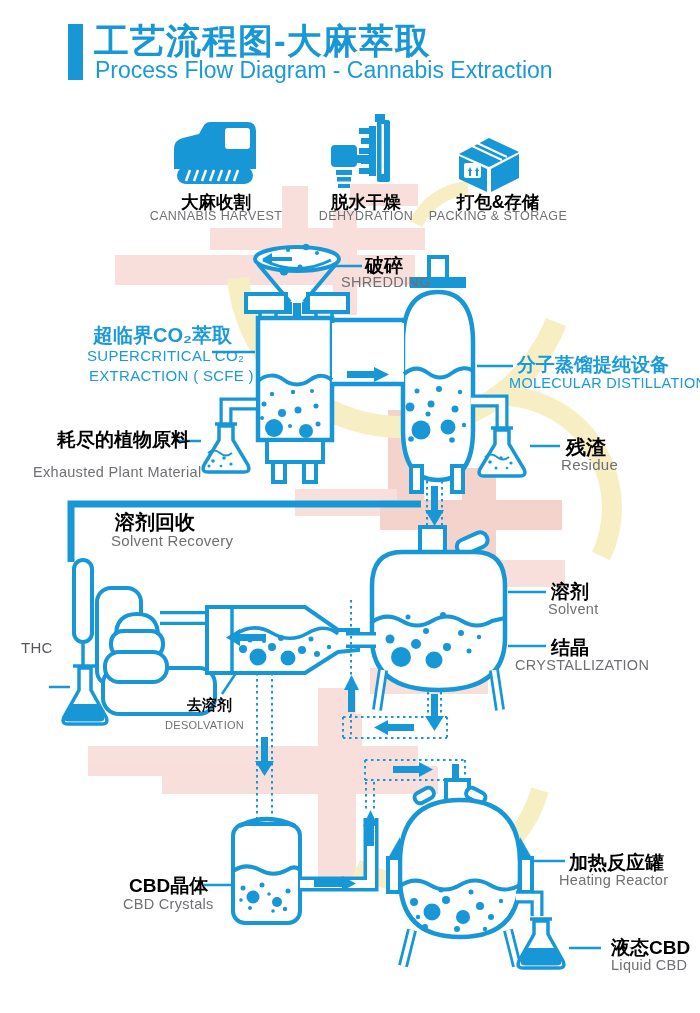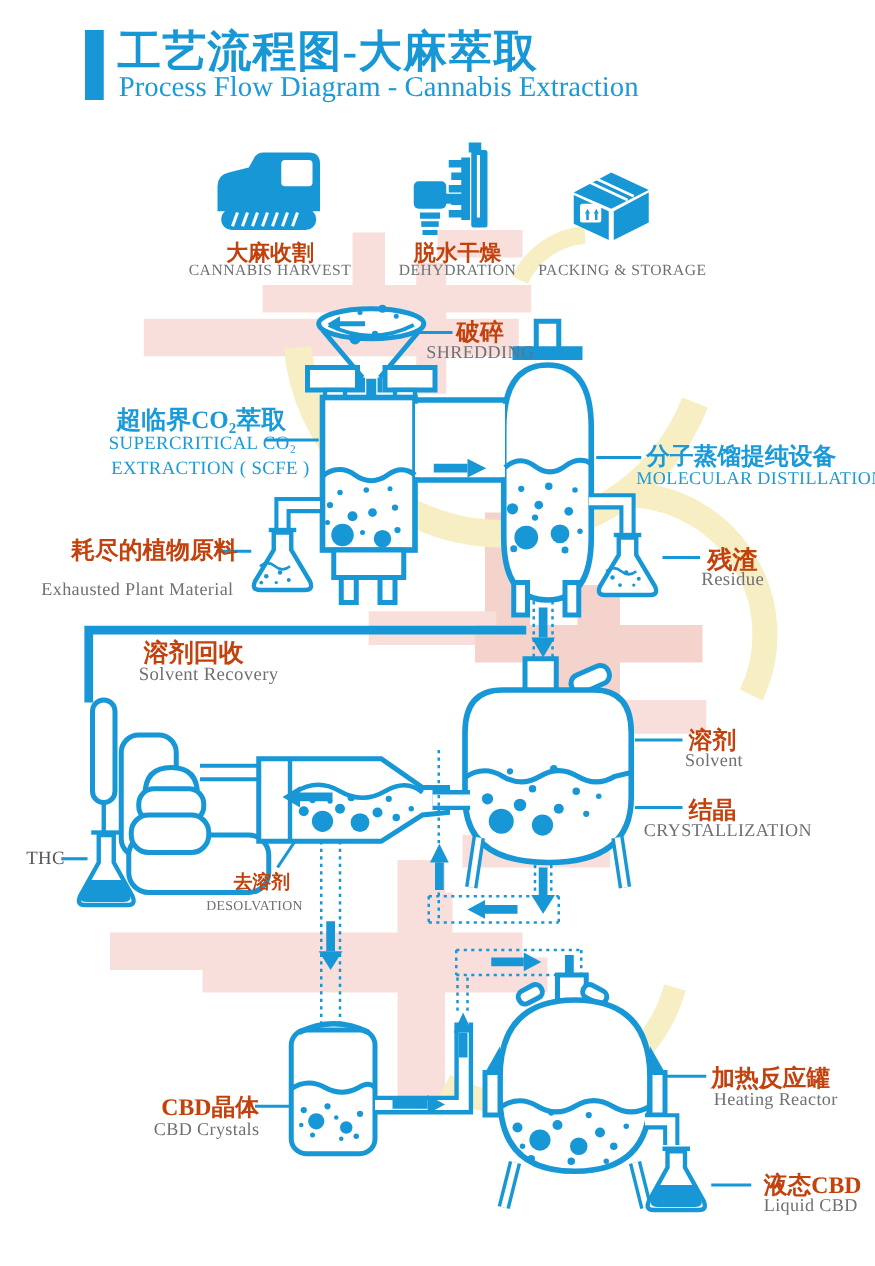--- a/index.html
+++ b/index.html
@@ -1,22 +1,22 @@
 <!DOCTYPE html>
 <html><head>
 <meta charset="utf-8">
 <style>
   html,body{margin:0;padding:0;background:#e8e8e8;}
   .stage{position:relative;width:700px;height:1013px;background:#ffffff;overflow:hidden;
-         font-family:Liberation Serif, serif;margin:0 auto;}
+         font-family:Liberation Sans, sans-serif;margin:0 auto;}
   .abs{position:absolute;white-space:nowrap;}
   .titlebar{position:absolute;background:#1797d5;}
   .tzh{font-size:35px;font-weight:800;color:#1797d5;letter-spacing:1px;}
   .ten{font-size:23px;font-weight:400;color:#1a9ad8;}
-  .lz{color:#c2410c;font-weight:600;font-size:19px;}
+  .lz{color:#000000;font-weight:600;font-size:19px;}
   .le{color:#6f7074;font-weight:400;font-size:14.5px;letter-spacing:.3px;}
   .bl{color:#1a9ad8 !important;}
   .cap{width:180px;text-align:center;}
   .capz{font-size:17.5px;}
   .cape{font-size:12.5px;letter-spacing:.4px;}
   svg .o{stroke:#1797d5;fill:#ffffff;}
   svg .s{stroke:#1797d5;fill:none;}
   svg .f{fill:#1797d5;stroke:none;}
   svg .wf{fill:#ffffff;stroke:none;}
   svg .ws{stroke:#ffffff;fill:none;}
@@ -351,20 +351,21 @@
 </svg>
 
 <div class="titlebar" style="left:68px;top:24px;width:15px;height:56px;"></div>
 <div class="abs tzh" style="left:94px;top:18px;">工艺流程图-大麻萃取</div>
 <div class="abs ten" style="left:95px;top:57px;">Process Flow Diagram - Cannabis Extraction</div>
 
 <div class="abs cap lz capz" style="left:126px;top:190px;">大麻收割</div>
 <div class="abs cap le cape" style="left:126px;top:209px;">CANNABIS HARVEST</div>
 <div class="abs cap lz capz" style="left:276px;top:190px;">脱水干燥</div>
 <div class="abs cap le cape" style="left:276px;top:209px;">DEHYDRATION</div>
+<div class="abs cap lz capz" style="left:408px;top:190px;">打包&amp;存储</div>
 <div class="abs cap le cape" style="left:408px;top:209px;">PACKING &amp; STORAGE</div>
 
 <div class="abs lz" style="left:365px;top:253px;">破碎</div>
 <div class="abs le" style="left:341px;top:274px;">SHREDDING</div>
 
 <div class="abs lz bl" style="left:93px;top:322px;font-size:20px;">超临界CO₂萃取</div>
 <div class="abs le bl" style="left:87px;top:347px;font-size:15px;">SUPERCRITICAL CO₂</div>
 <div class="abs le bl" style="left:89px;top:367px;font-size:15px;">EXTRACTION ( SCFE )</div>
 
 <div class="abs lz bl" style="left:517px;top:352px;">分子蒸馏提纯设备</div>
@@ -381,24 +382,24 @@
 
 <div class="abs lz" style="left:551px;top:579px;">溶剂</div>
 <div class="abs le" style="left:548px;top:601px;">Solvent</div>
 
 <div class="abs lz" style="left:551px;top:635px;">结晶</div>
 <div class="abs le" style="left:515px;top:657px;">CRYSTALLIZATION</div>
 
 <div class="abs lz" style="left:187px;top:696px;font-size:15px;text-align:center;">去溶剂</div>
 <div class="abs le" style="left:165px;top:719px;font-size:11px;">DESOLVATION</div>
 
-<div class="abs le" style="left:21px;top:679px;font-size:15px;color:#55565a;">THC</div>
+<div class="abs le" style="left:21px;top:639px;font-size:15px;color:#55565a;">THC</div>
 
 <div class="abs lz" style="left:129px;top:873px;">CBD晶体</div>
 <div class="abs le" style="left:123px;top:896px;">CBD Crystals</div>
 
 <div class="abs lz" style="left:569px;top:850px;">加热反应罐</div>
-<div class="abs le" style="left:559px;top:872px;margin-left:12px;">Heating Reactor</div>
+<div class="abs le" style="left:559px;top:872px;">Heating Reactor</div>
 
 <div class="abs lz" style="left:611px;top:935px;">液态CBD</div>
 <div class="abs le" style="left:611px;top:957px;">Liquid CBD</div>
 
 </div>
 
 </body></html>

